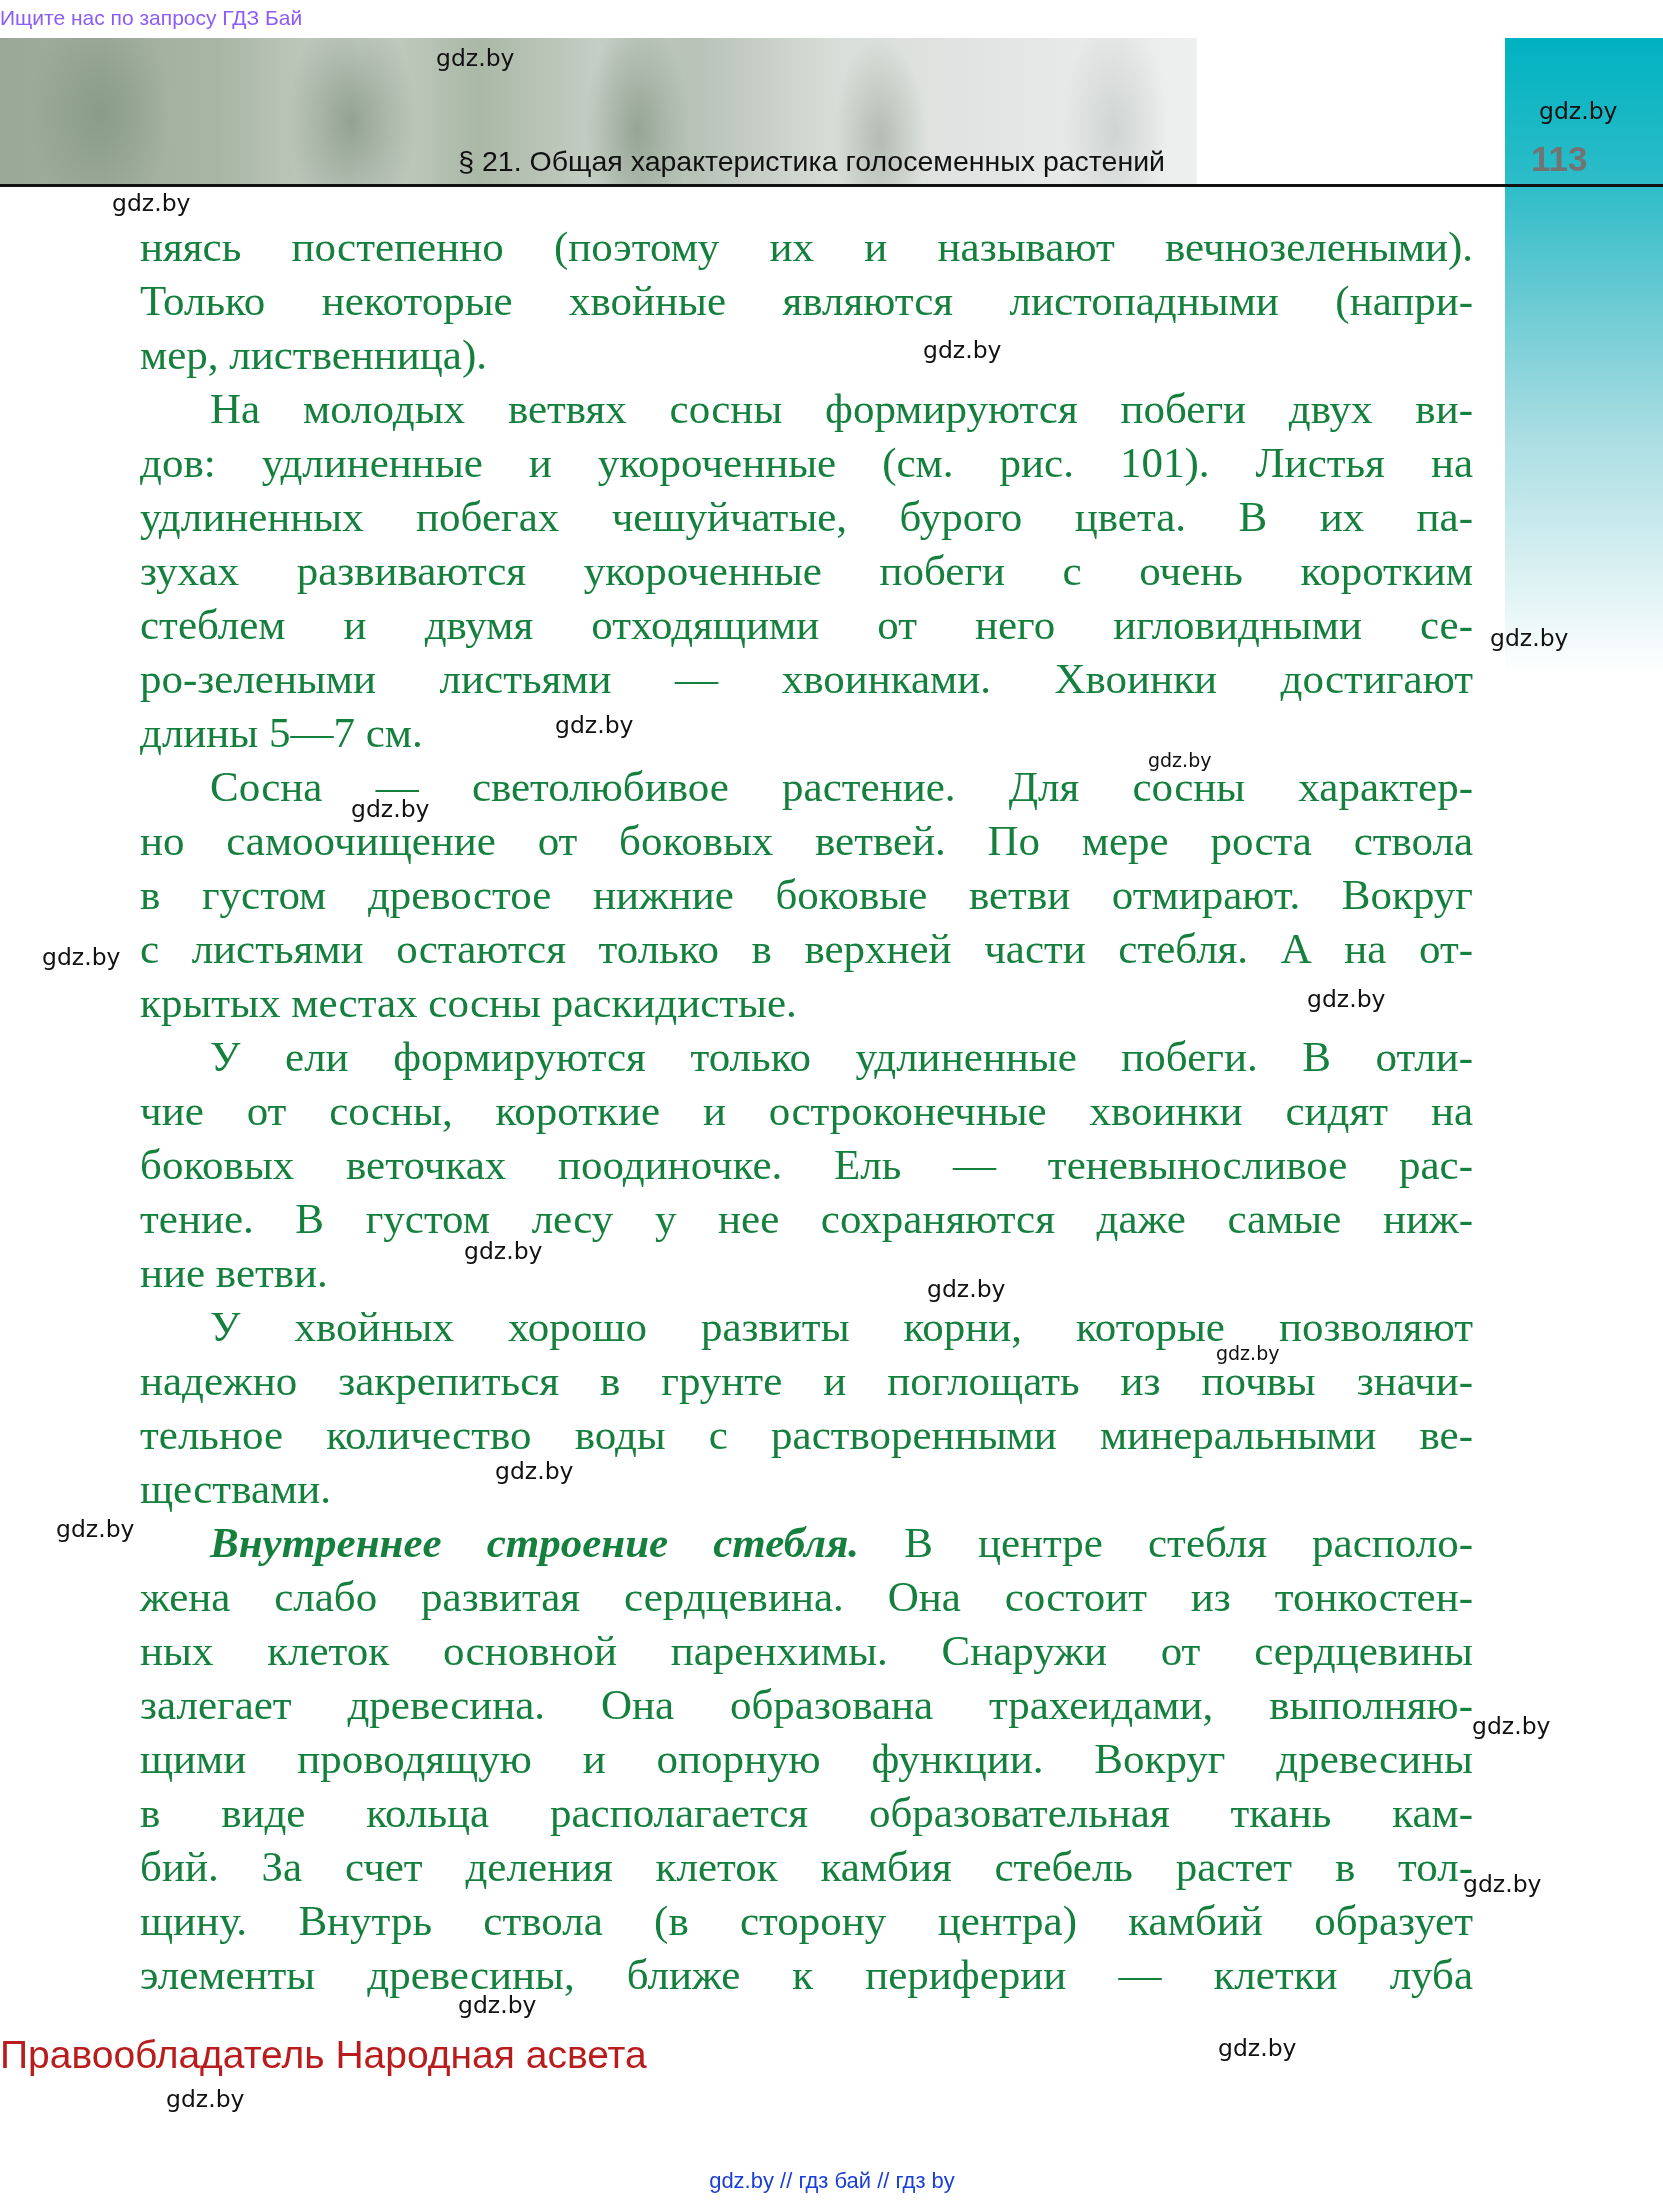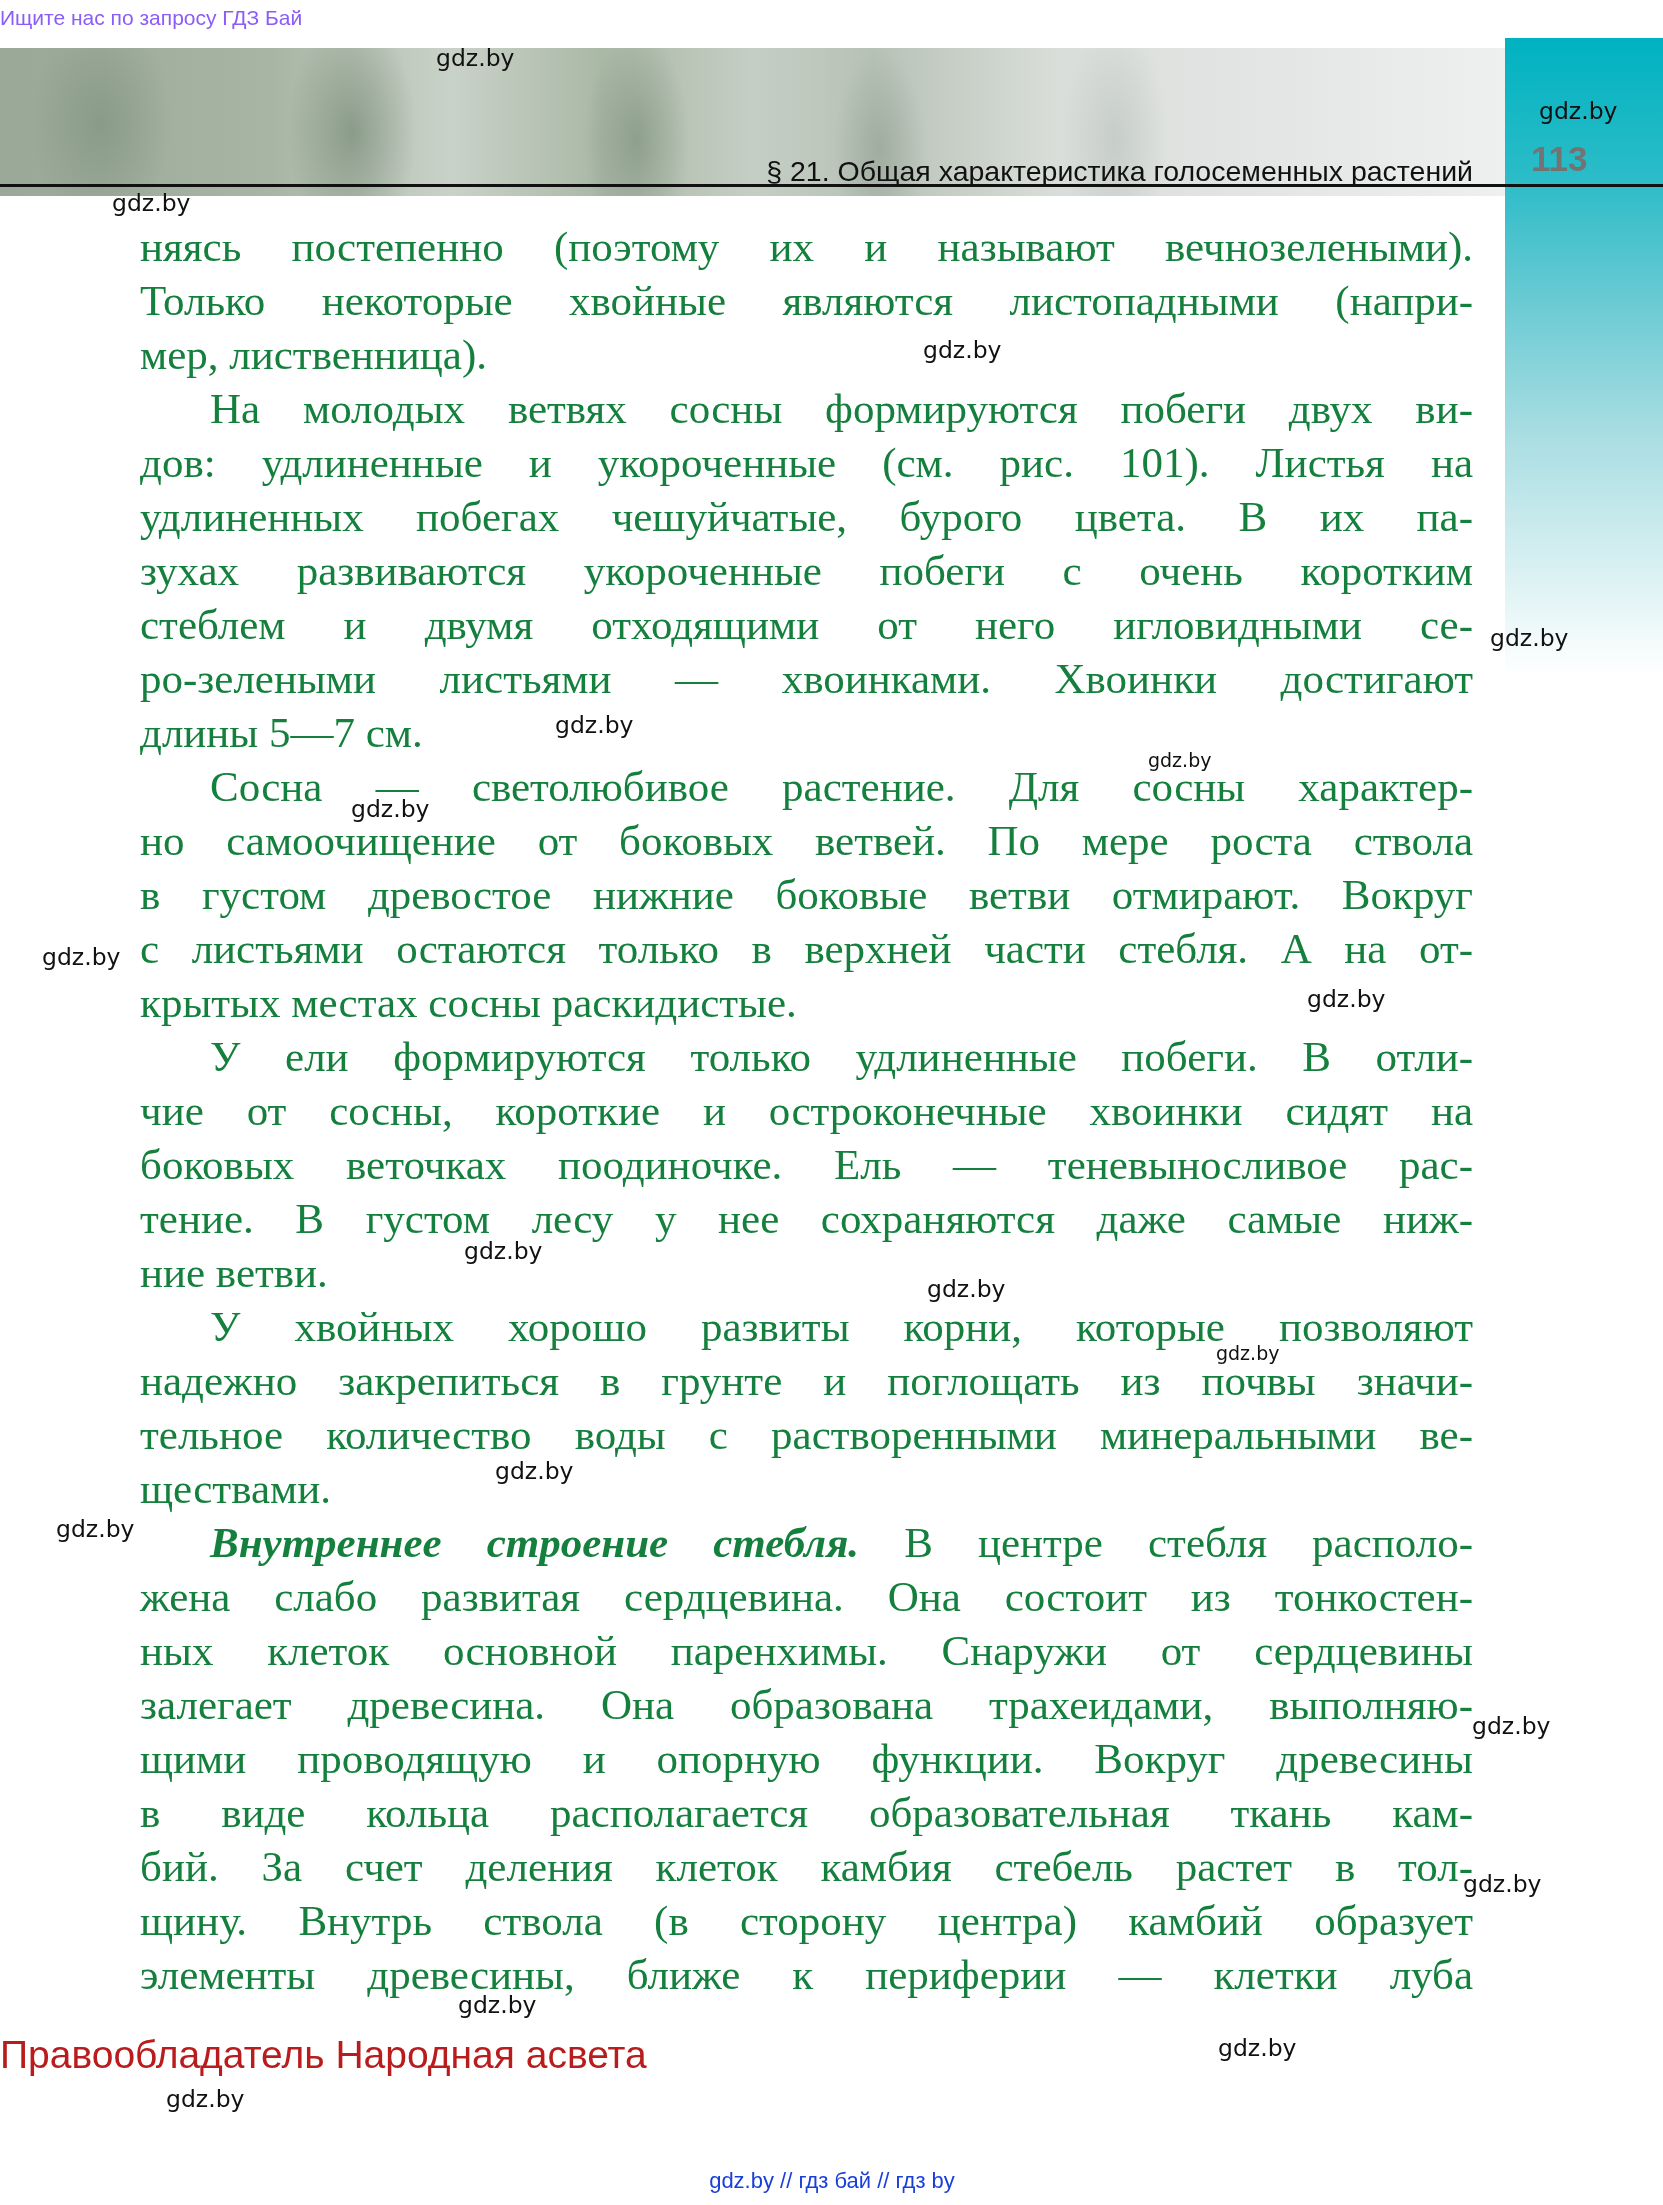--- a/index.html
+++ b/index.html
@@ -7,21 +7,21 @@
     width:1664px; height:2205px; position:relative; overflow:hidden;
     background:#ffffff;
   }
   .top-banner {
     position:absolute; left:0; top:0; width:1664px; height:38px;
     line-height:35px;
     font-family:"Liberation Sans", sans-serif; font-size:21px;
     color:#8b5cf6;
   }
   .header-band {
-    position:absolute; left:0; top:48px; width:1505px; height:148px;
+    position:absolute; left:0; top:38px; width:1197px; height:148px;
     background:
       radial-gradient(ellipse 101px 159px at 101px 75px, rgba(120,140,120,0.55), rgba(120,140,120,0) 70%),
       radial-gradient(ellipse 92px 168px at 352px 84px, rgba(110,130,110,0.6), rgba(110,130,110,0) 70%),
       radial-gradient(ellipse 75px 159px at 637px 92px, rgba(115,135,115,0.55), rgba(115,135,115,0) 70%),
       radial-gradient(ellipse 67px 143px at 880px 101px, rgba(130,145,130,0.45), rgba(130,145,130,0) 70%),
       radial-gradient(ellipse 75px 168px at 1115px 92px, rgba(160,170,165,0.35), rgba(160,170,165,0) 70%),
       linear-gradient(90deg, #9aa897 0%, #a8b5a4 18%, #c9d2c8 30%, #aab8a6 40%, #c5cec4 50%, #b7c2b6 58%, #d9ddd9 70%, #e4e6e5 85%, #eeefef 100%);
   }
   .header-title {
     position:absolute; right:32px; bottom:8.4px;

